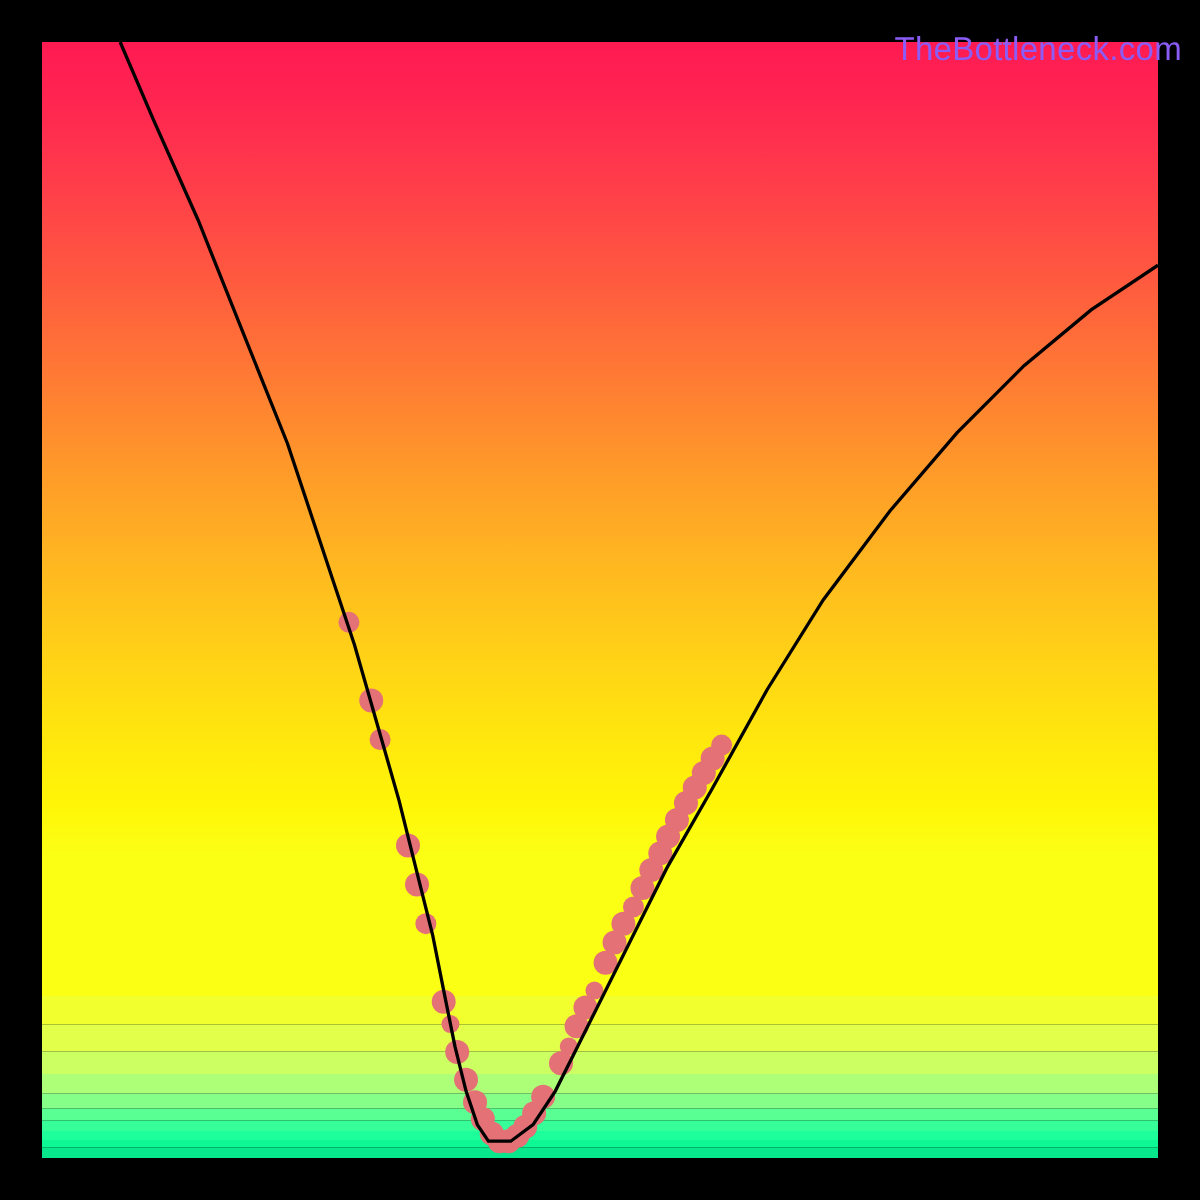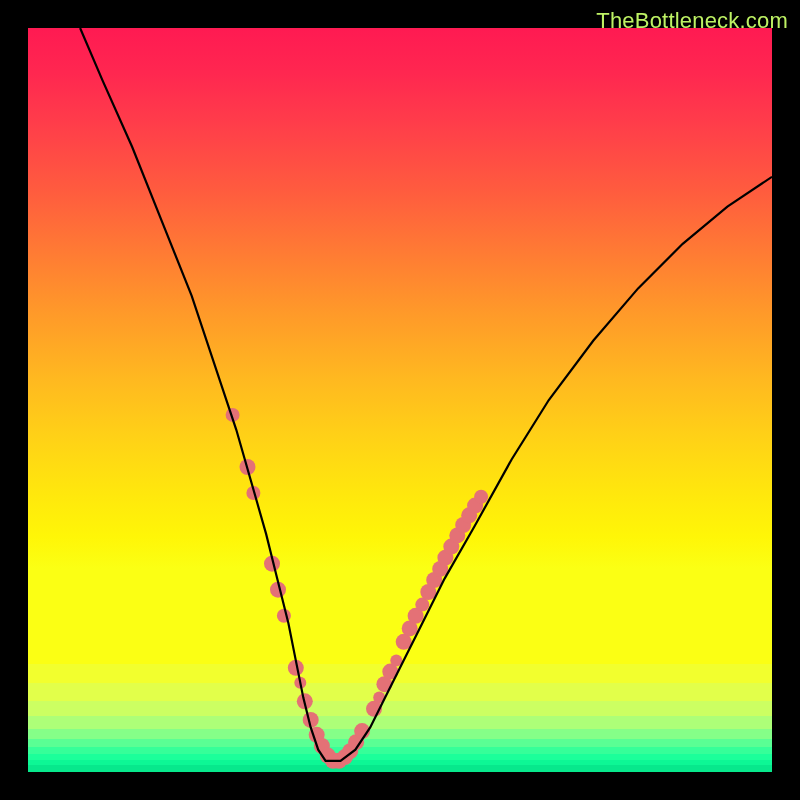--- a/index.html
+++ b/index.html
@@ -6,23 +6,23 @@
   body {
     width: 800px;
     height: 800px;
     background: #000;
     position: relative;
     overflow: hidden;
     font-family: Arial, Helvetica, sans-serif;
   }
   .attribution {
     position: absolute;
-    top: 8px;
+    top: 20px;
     right: 12px;
-    color: #bef264;
+    color: #8b5cf6;
     font-size: 22px;
     font-weight: 400;
     letter-spacing: 0.2px;
     z-index: 100;
   }
   .plot-frame {
     position: absolute;
     left: 28px;
     top: 28px;
     width: 744px;

